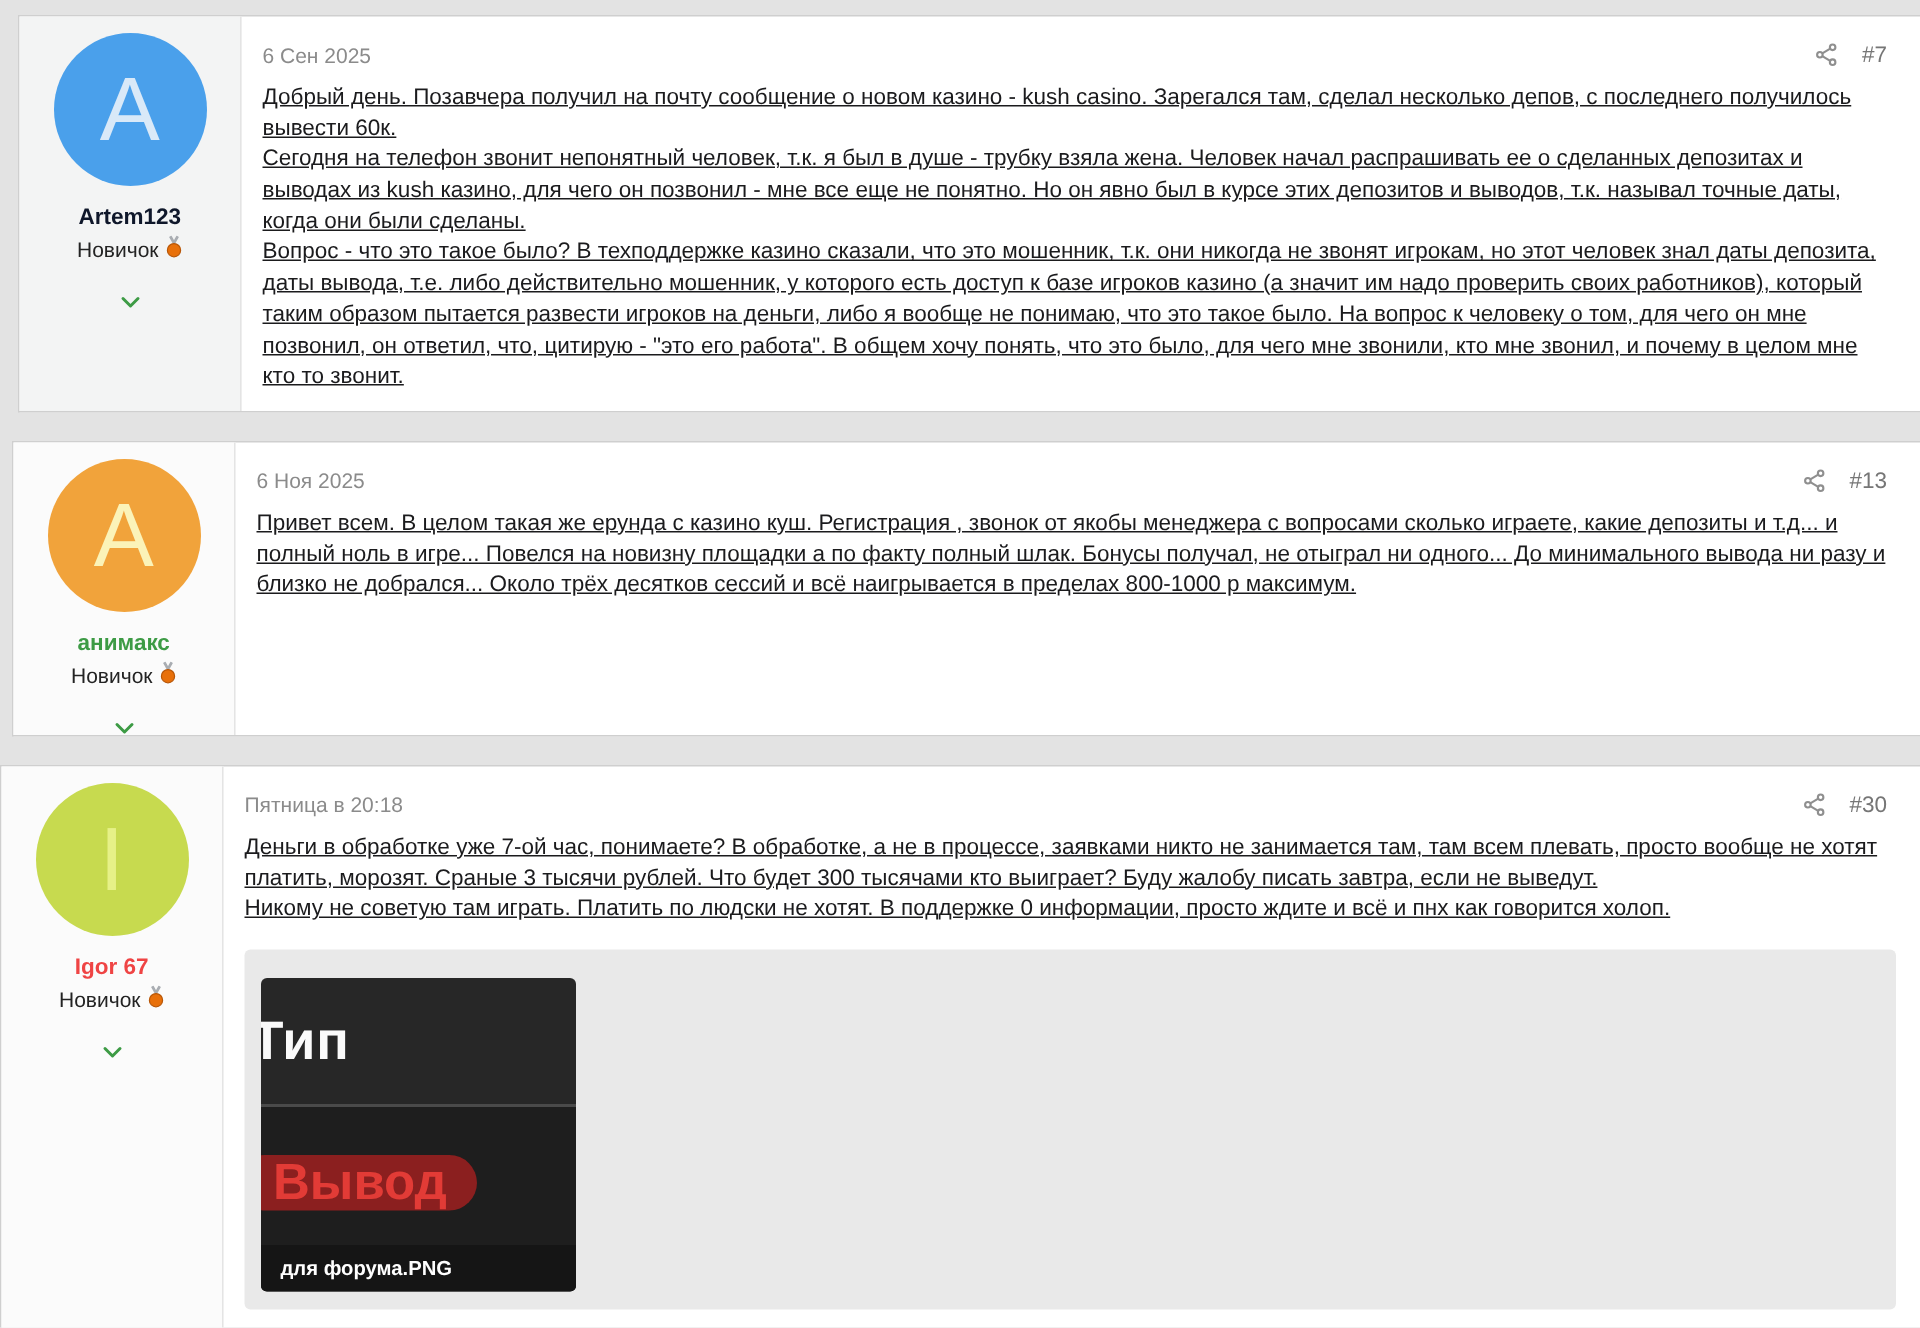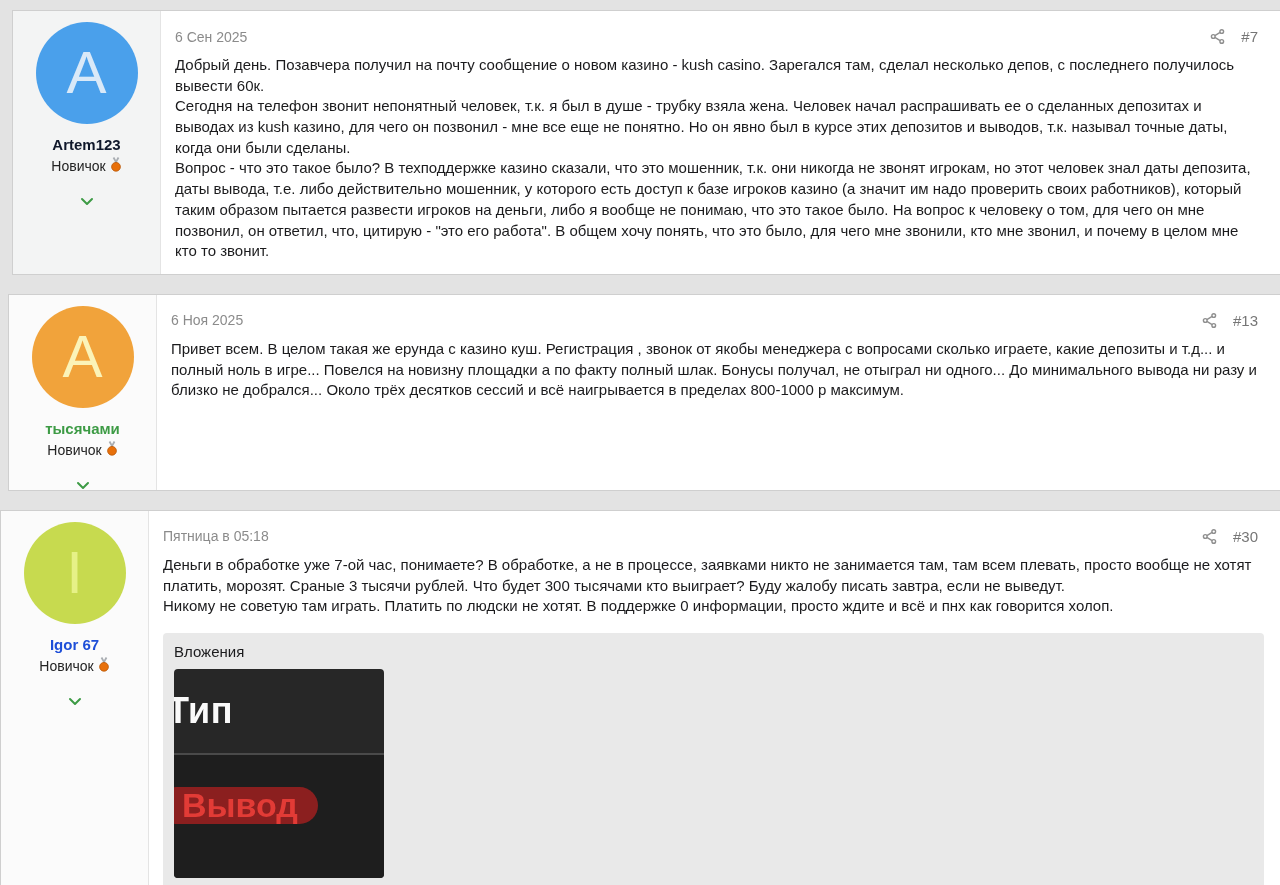--- a/index.html
+++ b/index.html
@@ -53,20 +53,21 @@
   .post-header { display: flex; justify-content: space-between; align-items: center; }
   .date { font-size: 14px; color: #8b8b8b; cursor: pointer; }
   .meta { display: flex; align-items: center; gap: 15px; margin-right: 6px; }
   .share-btn { line-height: 0; cursor: pointer; }
   .post-num { font-size: 15px; color: #767676; cursor: pointer; }
 
   .message {
     margin-top: 10px;
     font-size: 15px; line-height: 1.38; color: #1b1b1d;
     white-space: pre-line;
+    text-decoration: underline;
   }
 
   .attachments {
     margin-top: 16px;
     background: #e9e9e9;
     border-radius: 4px;
     padding: 10px 12px 12px 11px;
   }
   .attach-label { font-size: 15px; color: #1b1b1d; }
   .thumb {
@@ -136,21 +137,21 @@
       </header>
       <div class="message">Добрый день. Позавчера получил на почту сообщение о новом казино - kush casino. Зарегался там, сделал несколько депов, с последнего получилось вывести 60к.
 Сегодня на телефон звонит непонятный человек, т.к. я был в душе - трубку взяла жена. Человек начал распрашивать ее о сделанных депозитах и выводах из kush казино, для чего он позвонил - мне все еще не понятно. Но он явно был в курсе этих депозитов и выводов, т.к. называл точные даты, когда они были сделаны.
 Вопрос - что это такое было? В техподдержке казино сказали, что это мошенник, т.к. они никогда не звонят игрокам, но этот человек знал даты депозита, даты вывода, т.е. либо действительно мошенник, у которого есть доступ к базе игроков казино (а значит им надо проверить своих работников), который таким образом пытается развести игроков на деньги, либо я вообще не понимаю, что это такое было. На вопрос к человеку о том, для чего он мне позвонил, он ответил, что, цитирую - "это его работа". В общем хочу понять, что это было, для чего мне звонили, кто мне звонил, и почему в целом мне кто то звонит.</div>
     </div>
   </article>
 
   <article class="post post-2">
     <aside class="sidebar">
       <div class="avatar" style="background-color: rgb(241, 163, 59); color: rgb(251, 243, 184);">A</div>
-      <a class="username" style="color: rgb(61, 155, 69);">тысячами</a>
+      <a class="username" style="color: rgb(61, 155, 69);">анимакс</a>
       <div class="rank">
         <span>Новичок</span>
         <span>
           <svg width="12" height="15" viewBox="0 0 12 15">
               <path d="M3.5 0.5 L6 5 L8.5 0.5" stroke="#a9adb2" stroke-width="1.8" fill="none"></path>
               <circle cx="6" cy="9.8" r="4.4" fill="#e8700a" stroke="#b85708" stroke-width="0.8"></circle>
             </svg>
         </span>
       </div>
       <div class="expand">
@@ -175,60 +176,60 @@
           <span class="post-num">#13</span>
         </span>
       </header>
       <div class="message">Привет всем. В целом такая же ерунда с казино куш. Регистрация , звонок от якобы менеджера с вопросами сколько играете, какие депозиты и т.д... и полный ноль в игре... Повелся на новизну площадки а по факту полный шлак. Бонусы получал, не отыграл ни одного... До минимального вывода ни разу и близко не добрался... Около трёх десятков сессий и всё наигрывается в пределах 800-1000 р максимум.</div>
     </div>
   </article>
 
   <article class="post post-3">
     <aside class="sidebar">
       <div class="avatar" style="background-color: rgb(199, 218, 79); color: rgb(230, 241, 135);">I</div>
-      <a class="username" style="color: #1d4ed8;">Igor 67</a>
+      <a class="username" style="color: #ef4444;">Igor 67</a>
       <div class="rank">
         <span>Новичок</span>
         <span>
           <svg width="12" height="15" viewBox="0 0 12 15">
               <path d="M3.5 0.5 L6 5 L8.5 0.5" stroke="#a9adb2" stroke-width="1.8" fill="none"></path>
               <circle cx="6" cy="9.8" r="4.4" fill="#e8700a" stroke="#b85708" stroke-width="0.8"></circle>
             </svg>
         </span>
       </div>
       <div class="expand">
         <svg width="14" height="9" viewBox="0 0 14 9" fill="none" stroke="#3d9b45" stroke-width="2" stroke-linecap="round" stroke-linejoin="round">
             <polyline points="2,2 7,7 12,2"></polyline>
           </svg>
       </div>
     </aside>
     <div class="main">
       <header class="post-header">
-        <span class="date">Пятница в 05:18</span>
+        <span class="date">Пятница в 20:18</span>
         <span class="meta">
           <span class="share-btn">
             <svg width="17" height="17" viewBox="0 0 24 24" fill="none" stroke="#8f8f8f" stroke-width="2">
                 <circle cx="18" cy="5" r="2.6"></circle>
                 <circle cx="6" cy="12" r="2.6"></circle>
                 <circle cx="18" cy="19" r="2.6"></circle>
                 <line x1="8.3" y1="10.7" x2="15.7" y2="6.3"></line>
                 <line x1="8.3" y1="13.3" x2="15.7" y2="17.7"></line>
               </svg>
           </span>
           <span class="post-num">#30</span>
         </span>
       </header>
       <div class="message">Деньги в обработке уже 7-ой час, понимаете? В обработке, а не в процессе, заявками никто не занимается там, там всем плевать, просто вообще не хотят платить, морозят. Сраные 3 тысячи рублей. Что будет 300 тысячами кто выиграет? Буду жалобу писать завтра, если не выведут.
 Никому не советую там играть. Платить по людски не хотят. В поддержке 0 информации, просто ждите и всё и пнх как говорится холоп.</div>
 
       <div class="attachments">
-        <div class="attach-label">Вложения</div>
         <div class="thumb">
           <div class="thumb-lower"></div>
           <div class="thumb-top-text">Тип</div>
           <div class="thumb-divider"></div>
           <div class="thumb-badge" style="background-color: rgb(139, 31, 31); color: rgb(226, 59, 54);">Вывод</div>
+          <div class="thumb-filename">для форума.PNG</div>
         </div>
       </div>
     </div>
   </article>
 
 </div>
 
 </body></html>

